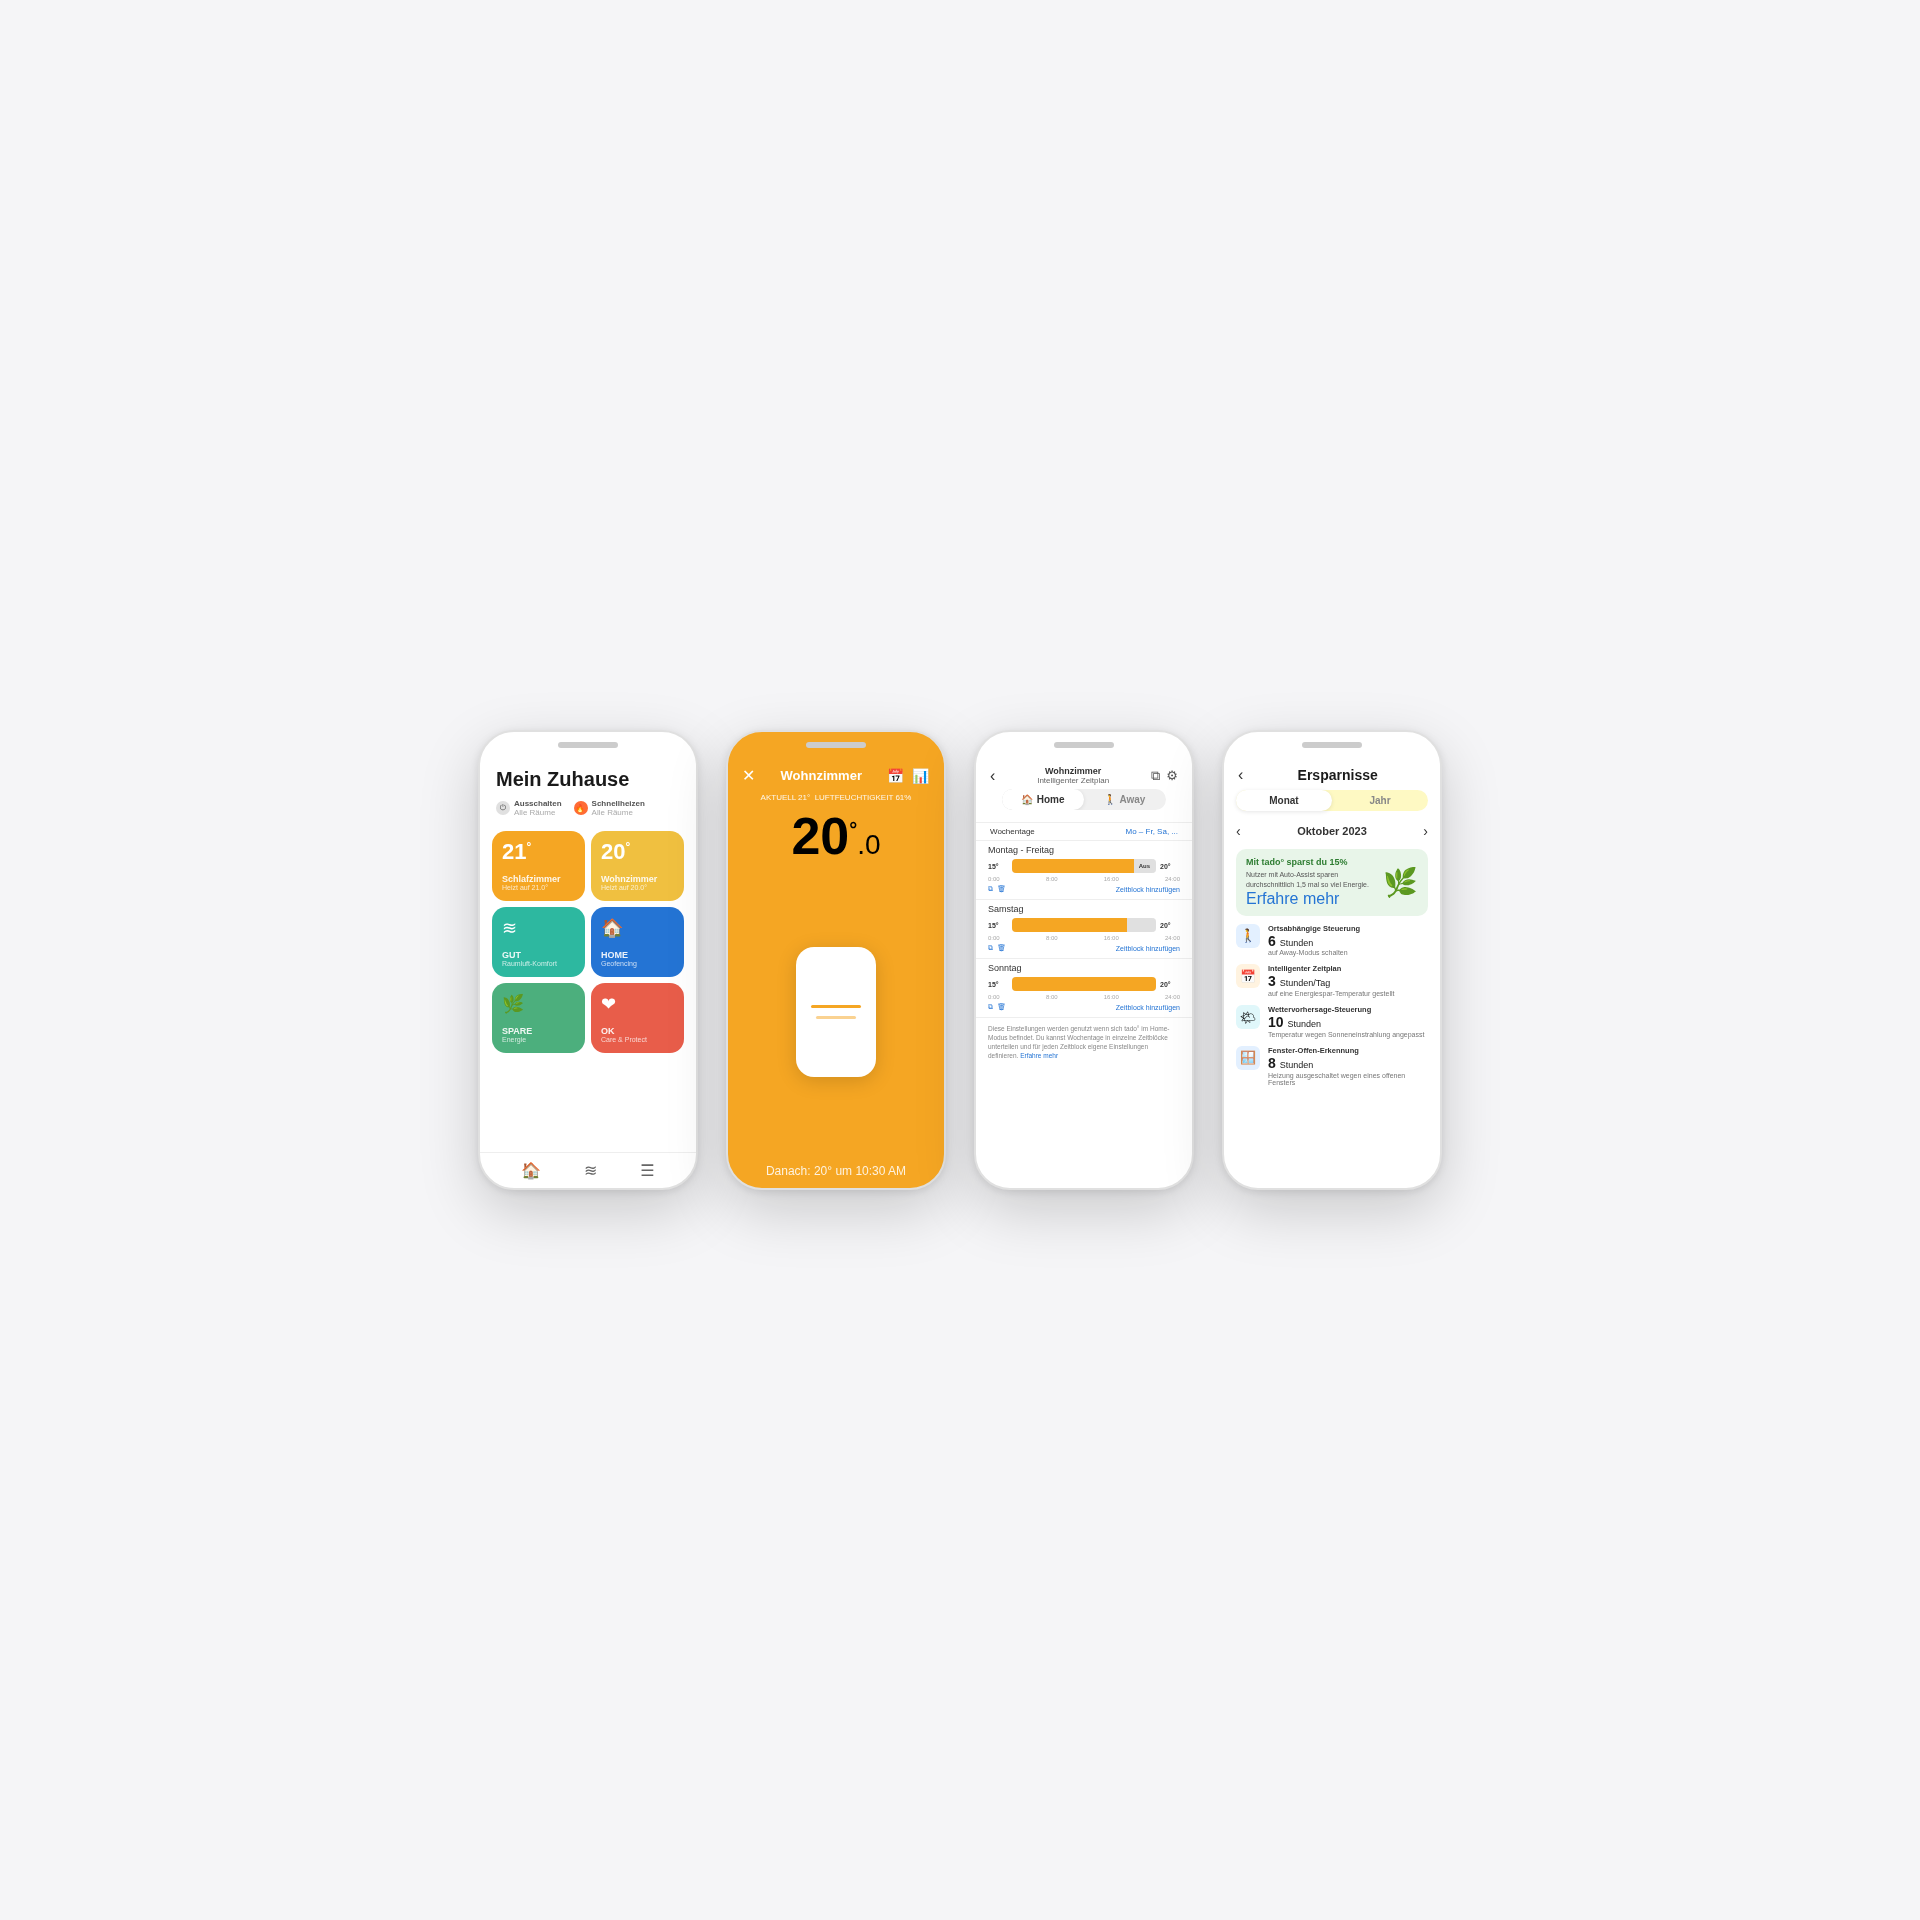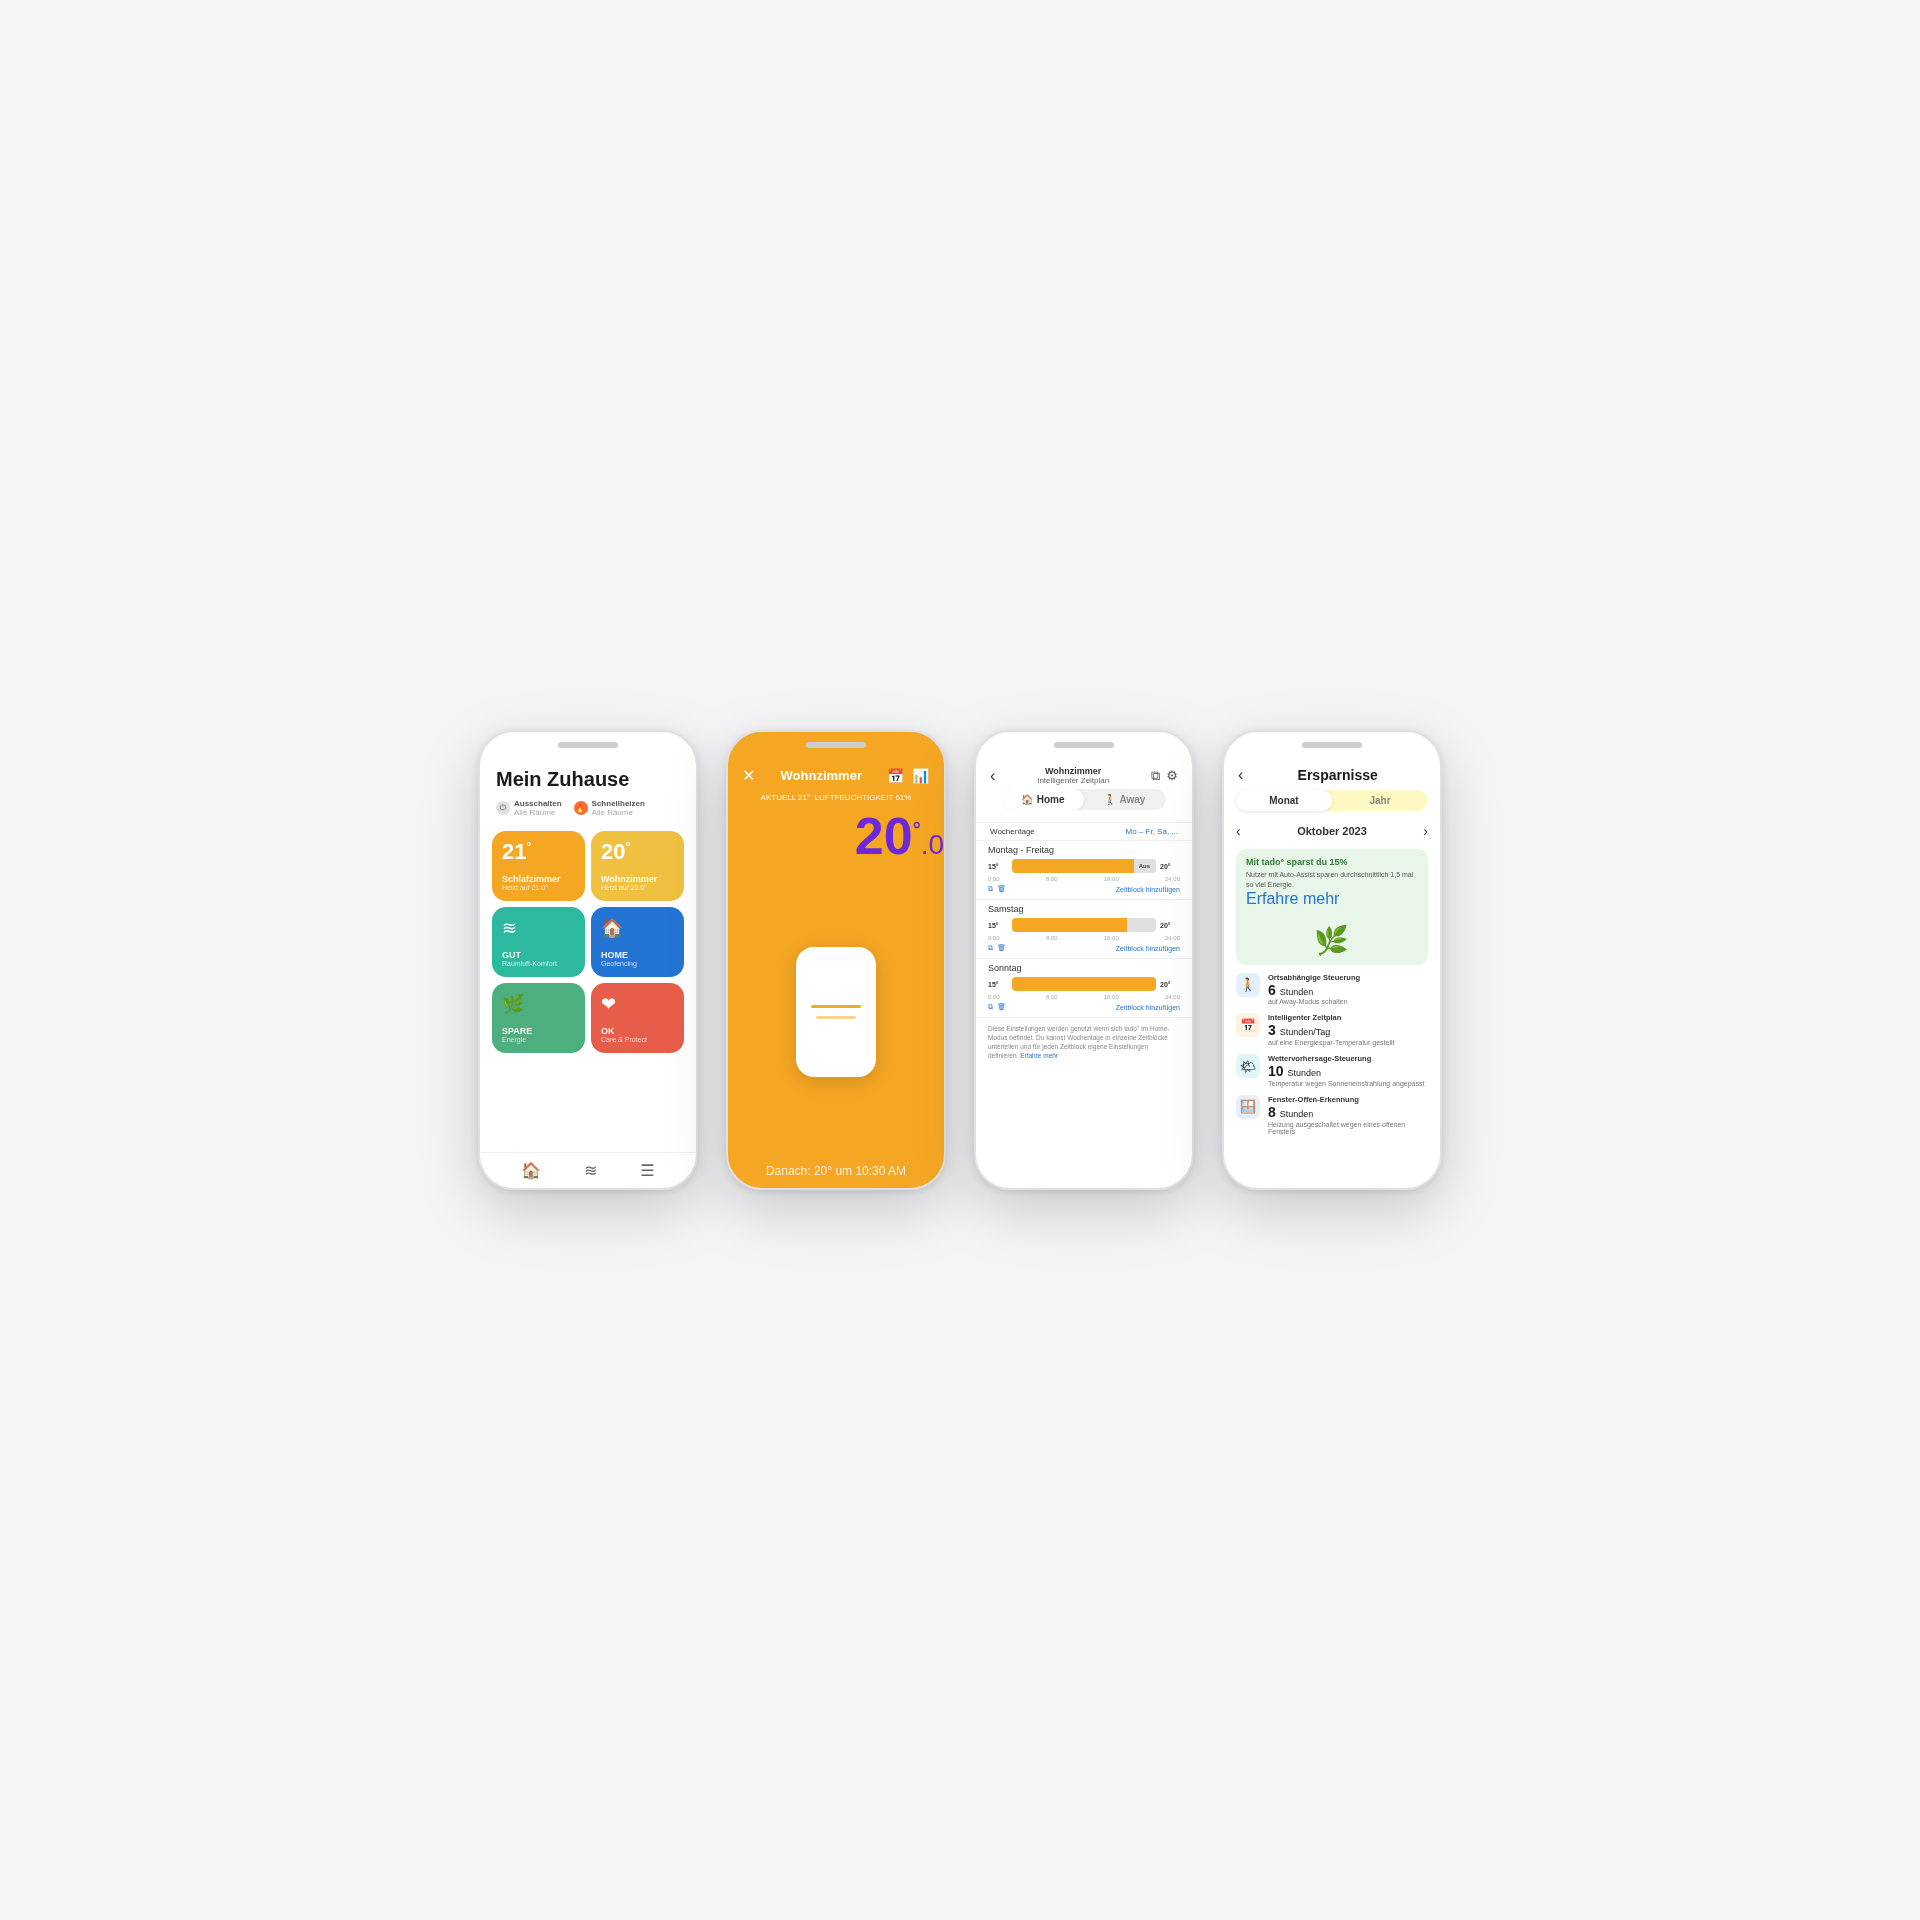--- a/index.html
+++ b/index.html
@@ -161,22 +161,22 @@
       font-size: 14px;
     }
     .phone2-stats {
       text-align: center;
       color: #fff;
       font-size: 8px;
       padding: 2px 0 4px;
       opacity: 0.9;
     }
     .phone2-temp {
-      text-align: right;
-      color: #6d28d9;
+      text-align: center;
+      color: #000000;
       font-size: 52px;
       font-weight: 700;
       line-height: 1;
       padding: 4px 0;
     }
     .phone2-temp sup {
       font-size: 20px;
       vertical-align: super;
     }
     .phone2-device {
@@ -380,23 +380,22 @@
       font-size: 11px;
       font-weight: 600;
       color: #333;
     }
     .savings-highlight {
       background: #e8f5e9;
       margin: 0 12px 8px;
       border-radius: 10px;
       padding: 8px 10px;
       display: flex;
-      gap: 16px;
-      align-items: center;
-      flex-direction: column;
+      gap: 8px;
+      align-items: center;
     }
     .savings-text {
       flex: 1;
     }
     .savings-title {
       font-size: 9px;
       font-weight: 700;
       color: #2e7d32;
       margin-bottom: 3px;
     }

